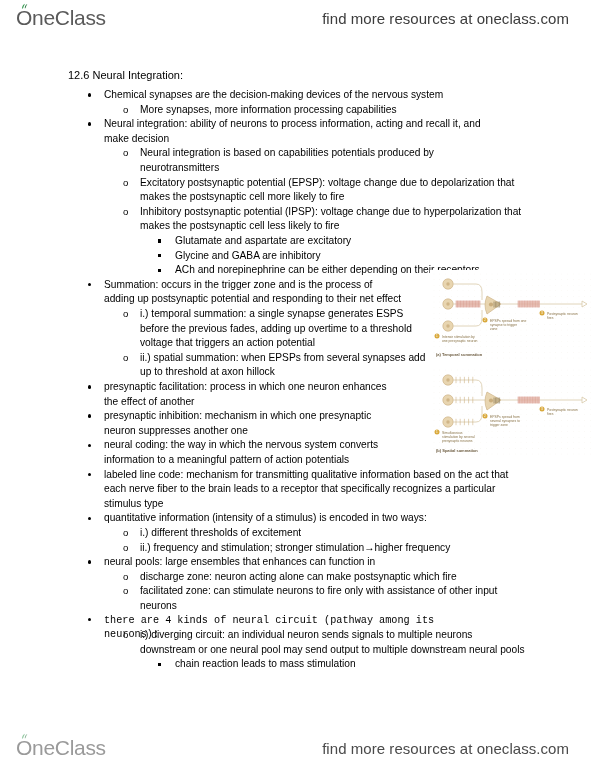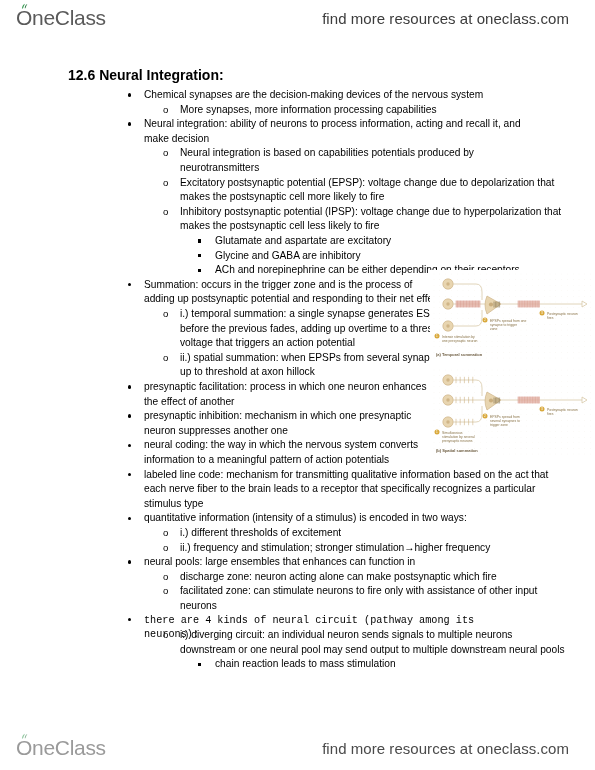--- a/index.html
+++ b/index.html
@@ -64,34 +64,32 @@
   .doc {
     position: absolute;
     left: 0; top: 56px;
     width: 595px;
     height: 670px;
   }
 
   .heading {
     position: absolute;
     left: 68px; top: 12px;
-    font-size: 14px;
+    font-size: 11px;
     line-height: 14.6px;
     color: #000;
     white-space: nowrap;
-    font-weight: bold;
   }
 
   
   .item {
     position: absolute;
     font-size: 10.2px;
     line-height: 14.6px;
     color: #000;
-    margin-left: 40px;
   }
   .item .marker {
     position: absolute;
     top: 0;
     text-align: left;
     font-size: 10.2px;
     line-height: 14.6px;
   }
   .item .body { display: block; }
 

